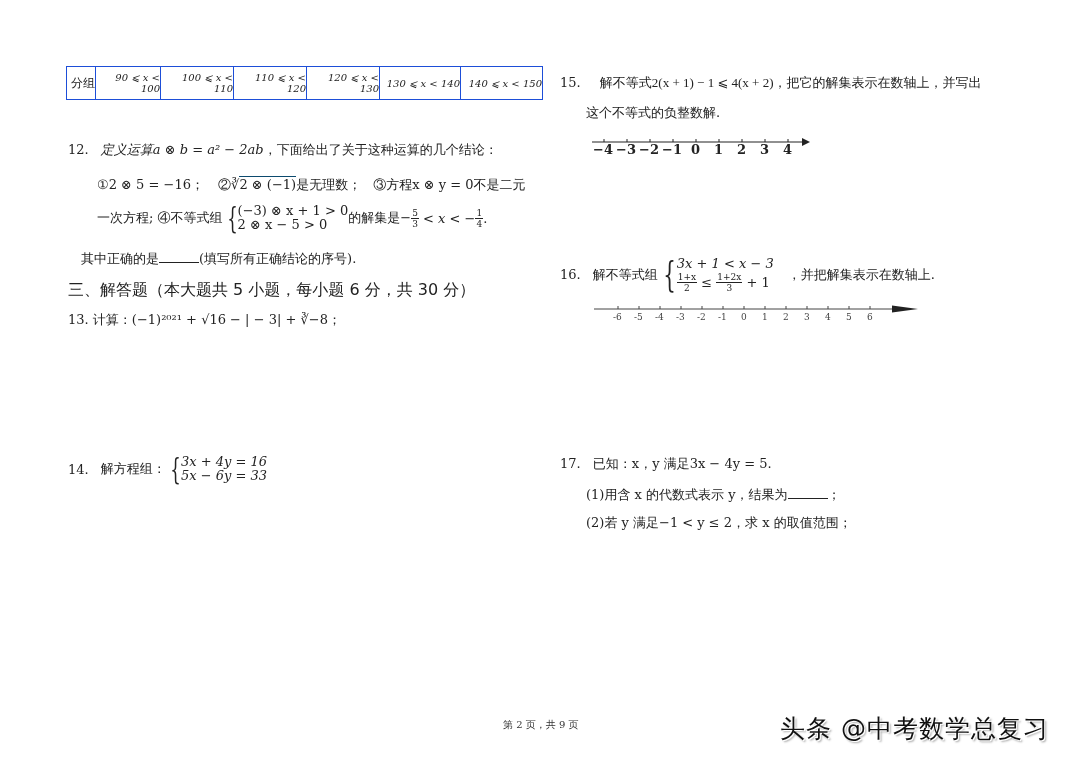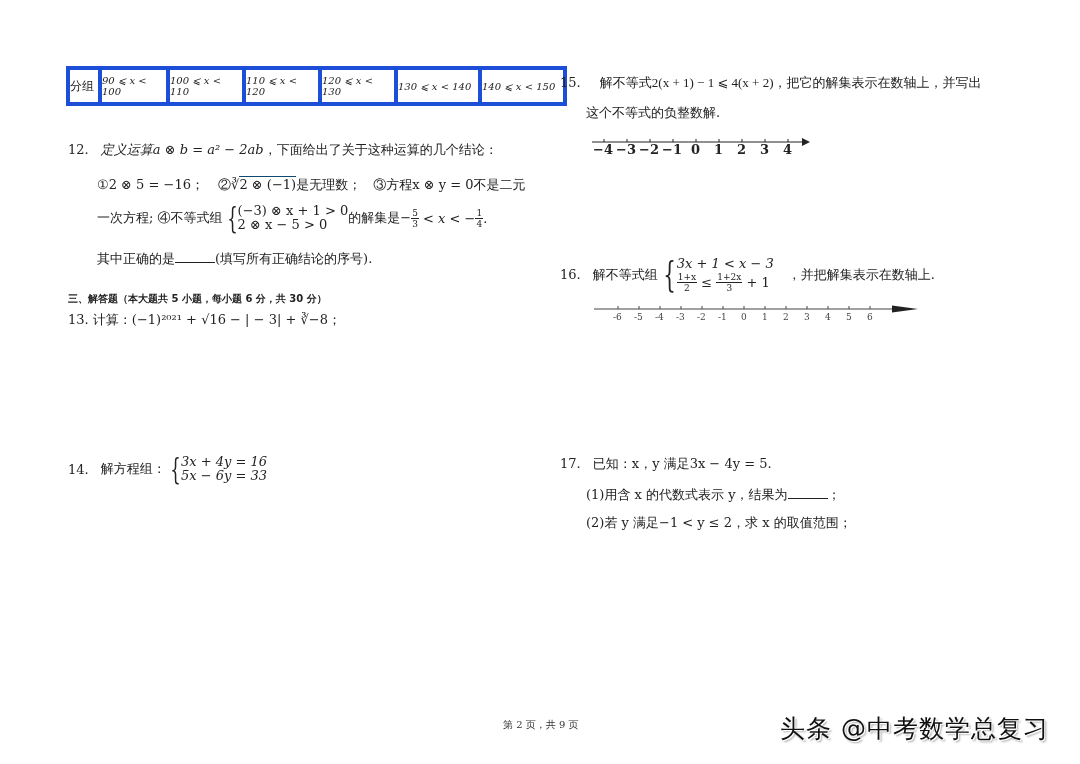--- a/index.html
+++ b/index.html
@@ -2,29 +2,29 @@
 <html><head>
 <meta charset="utf-8">
 <style>
   html, body { margin:0; padding:0; background:#ffffff; }
   body { width:1080px; height:764px; position:relative; overflow:hidden;
          font-family:"DejaVu Serif","Liberation Serif",serif; color:#222; font-size:13px; }
   .abs { position:absolute; white-space:nowrap; }
   .math { font-family:"DejaVu Serif","Liberation Serif",serif; }
   .mi { font-style:italic; }
   table.freq { position:absolute; left:66px; top:66px; border-collapse:collapse; }
-  table.freq td { border:4px solid #1d4ed8; text-align:left; font-size:10px; padding:0; height:32px; }
+  table.freq td { border:1px solid #1d4ed8; text-align:right; font-size:10px; padding:0; height:32px; }
   table.freq tr.r2 td { font-size:13px; }
   .brace { display:inline-block; vertical-align:middle; font-size:30px; line-height:28px; font-weight:200; transform:scaleX(0.55); margin-right:-4px; }
   .sys { display:inline-block; vertical-align:middle; line-height:14px; font-size:13px; }
   .frac { display:inline-block; vertical-align:middle; text-align:center; font-size:9px; line-height:10px; }
   .frac .num { display:block; border-bottom:1px solid #222; padding:0 1px; }
   .frac .den { display:block; }
   .blank { display:inline-block; width:40px; border-bottom:1px solid #222; height:12px; vertical-align:baseline; }
-  .heading { font-family:"DejaVu Sans","Liberation Sans",sans-serif; font-weight:bold; font-size:10px;margin-top:12px; }
+  .heading { font-family:"DejaVu Sans","Liberation Sans",sans-serif; font-weight:normal; font-size:16px; }
   .footer { font-size:10px; color:#333; }
   .watermark { font-family:"DejaVu Sans","Liberation Sans",sans-serif; font-size:25px; color:#111;
                text-shadow:1px 1px 0 #fff, -1px -1px 0 #fff, 2px 2px 2px rgba(0,0,0,0.35); letter-spacing:1px; }
 </style>
 </head>
 <body>
 
 <table class="freq">
   <tbody>
       <tr class="r1">
@@ -47,21 +47,21 @@
 <div class="abs" style="left:97px;top:176px;">
   <span>①2 ⊗ 5 = −16；</span>
   <span style="margin-left:10px;"><span>②</span><span>∛</span><span style="border-top:1px solid #0c4a6e;">2 ⊗ (−1)</span><span>是无理数；</span></span>
   <span style="margin-left:8px;">③方程x ⊗ y = 0不是二元</span>
 </div>
 
 <div class="abs" style="left:97px;top:204px;">
   <span style="vertical-align:middle;">一次方程; ④不等式组</span><span class="brace">{</span><span class="sys"><span style="display:block;">(−3) ⊗ x + 1 &gt; 0</span><span style="display:block;">2 ⊗ x − 5 &gt; 0</span></span><span style="vertical-align:middle;">的解集是−</span><span class="frac"><span class="num">5</span><span class="den">3</span></span><span style="vertical-align:middle;" class="mi"> &lt; x &lt; −</span><span class="frac"><span class="num">1</span><span class="den">4</span></span><span style="vertical-align:middle;">.</span>
 </div>
 
-<div class="abs" style="left:97px;top:250px;">
+<div class="abs" style="left:81px;top:250px;">
   <span>其中正确的是</span><span class="blank"></span><span>(填写所有正确结论的序号).</span>
 </div>
 
 <div class="abs heading" style="left:68px;top:280px;">三、解答题（本大题共 5 小题，每小题 6 分，共 30 分）</div>
 
 <div class="abs" style="left:68px;top:311px;">
   <span>13.</span>
   <span style="">计算：</span><span class="math">(−1)²⁰²¹ + √16 − | − 3| + ∛−8；</span>
 </div>
 

